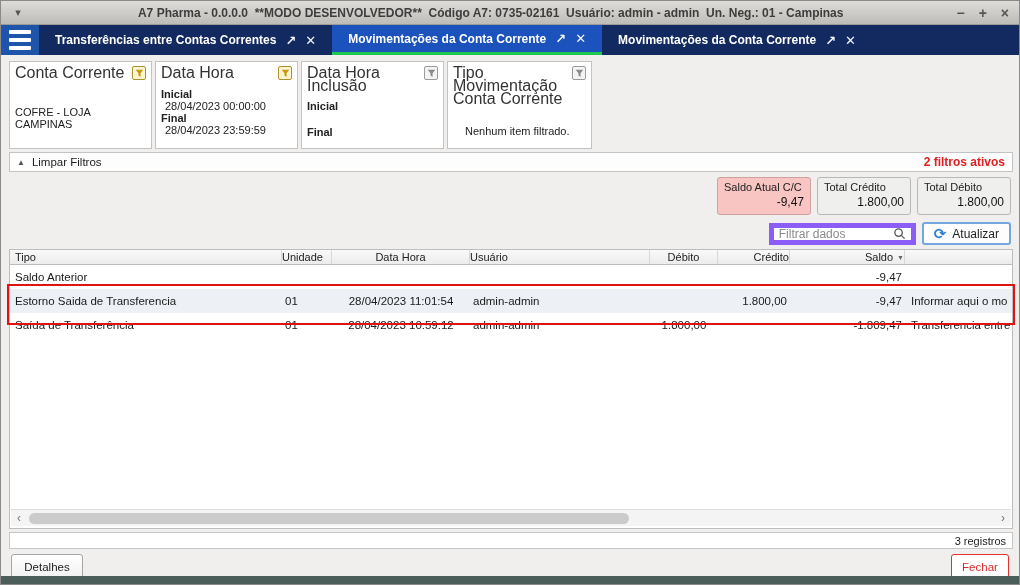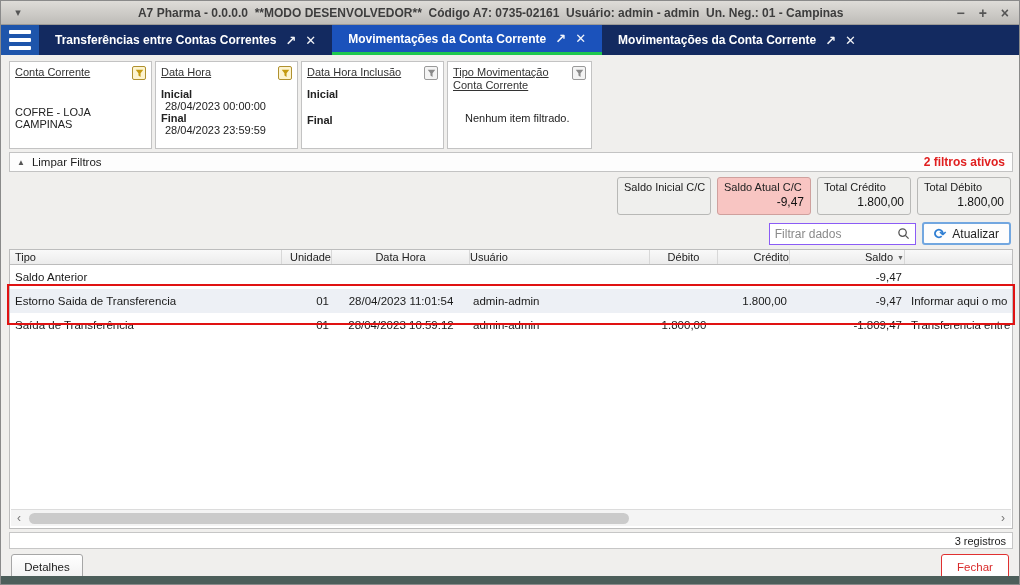--- a/index.html
+++ b/index.html
@@ -20,21 +20,21 @@
   .tabbar { position:absolute; top:24px; left:0; right:0; height:30px; background:#132a60; display:flex; align-items:stretch; }
   .hamburger { width:38px; background:#1e55ab; display:flex; flex-direction:column; justify-content:center; align-items:center; gap:4px; }
   .hamburger i { display:block; width:22px; height:4px; background:#fff; border-radius:1px; }
   .tab { display:flex; align-items:center; gap:9px; padding:0 16px; color:#fff; font-size:12px; font-weight:bold; position:relative; }
   .tab .ticon { font-size:13px; font-weight:bold; opacity:.95; }
   .tab.active { background:#1b52bb; border-bottom:3px solid #1ec74e; }
 
   
   .panel { position:absolute; top:60px; height:88px; width:143px; background:#fff; border:1px solid #c3c3c3; padding:4px 5px; }
   .panel .phead { display:flex; justify-content:space-between; align-items:flex-start; }
-  .panel .ptitle { font-size:11px; color:#333; line-height:13px;text-decoration:underline; }
+  .panel .ptitle { font-size:16px; color:#333; line-height:13px; }
   .ficon { width:14px; height:14px; border-radius:2px; display:flex; align-items:center; justify-content:center; flex:none; }
   .ficon.on  { border:1px solid #b0912f; background:#fdf4d0; }
   .ficon.off { border:1px solid #9a9a9a; background:#f4f4f4; }
   .ficon svg { width:9px; height:9px; }
   .ficon.on  svg path { fill:#c49a10; }
   .ficon.off svg path { fill:#8a8a8a; }
   .panel .pbody { font-size:11px; color:#222; }
   .plabel { font-weight:bold; }
   .pvalue { padding-left:4px; }
 
@@ -47,40 +47,40 @@
 
   
   .summary { position:absolute; top:176px; right:8px; display:flex; gap:6px; }
   .sbox { width:94px; height:38px; background:#efefed; border:1px solid #b8b8b6; border-radius:3px; padding:3px 6px; }
   .sbox .slabel { font-size:11px; color:#222; white-space:nowrap; }
   .sbox .svalue { font-size:12px; color:#111; text-align:right; margin-top:2px; }
   .sbox.hl { background:#f8c5c2; border-color:#cfa09d; }
 
   
   .toolbar { position:absolute; top:221px; right:8px; display:flex; gap:6px; align-items:center; }
-  .searchbox { width:147px; height:22px; border:1px solid #8b5cf6; background:#fff; display:flex; align-items:center; padding:0 5px; }
+  .searchbox { width:147px; height:22px; border:5px solid #8b5cf6; background:#fff; display:flex; align-items:center; padding:0 5px; }
   .searchbox input { border:none; outline:none; flex:1; font-size:12px; color:#333; font-family:inherit; min-width:0; background:transparent; }
   .searchbox input::placeholder { color:#8a8a8a; }
   .searchbox svg { width:13px; height:13px; flex:none; }
   .refresh-btn { height:23px; padding:0 10px; background:#fdfdfd; border:2px solid #72a7e0; border-radius:3px;
     display:flex; align-items:center; gap:6px; font-size:12px; color:#222; cursor:default; }
   .refresh-btn .ricon { color:#2d7dd2; font-size:15px; font-weight:bold; line-height:1; }
 
   
   .tframe { position:absolute; top:248px; left:8px; width:1004px; height:280px; background:#fff; border:1px solid #bdbdbd; }
   .thead { display:flex; height:15px; background:linear-gradient(#f9f9f9,#ececec); border-bottom:1px solid #bcbcbc; }
   .th { font-size:11px; color:#222; text-align:center; line-height:14px; border-right:1px solid #d8d8d8;
     overflow:hidden; white-space:nowrap; }
   .th:last-child { border-right:none; }
   .th .sort { font-size:7px; color:#666; margin-left:4px; vertical-align:1px; }
   .trow { display:flex; height:24px; align-items:center; }
   .trow.alt { background:#edf0f5; }
   .td { font-size:11.5px; color:#1a1a1a; white-space:nowrap; overflow:hidden; padding:0 3px; }
   .c-tipo    { width:272px; text-align:left; padding-left:5px; }
-  .c-unid    { width:50px;  text-align:right; }
+  .c-unid    { width:50px;  text-align:left; }
   .c-data    { width:138px; text-align:center; }
   .c-user    { width:180px; text-align:left; }
   .c-deb     { width:68px;  text-align:center; }
   .c-cred    { width:72px;  text-align:right; }
   .c-saldo   { width:115px; text-align:right; }
   .c-obs     { width:105px; text-align:left; padding-left:6px; }
 
   .rowbox { position:absolute; top:283px; left:6px; width:1008px; height:41px;
     border:2px solid #e01212; pointer-events:none; }
 
@@ -93,21 +93,21 @@
 
   
   .records { position:absolute; top:531px; left:8px; width:1004px; height:17px; background:#fff;
     border:1px solid #c6c6c6; display:flex; align-items:center; justify-content:flex-end; padding:0 6px;
     font-size:11px; color:#222; }
 
   
   .btn { position:absolute; top:553px; height:25px; border-radius:3px; font-size:11.5px;
     display:flex; align-items:center; justify-content:center; cursor:default; }
   .btn-detalhes { left:10px; width:72px; background:linear-gradient(#fff,#f1f1f1); border:1px solid #a6a6a6; color:#222; }
-  .btn-fechar { right:10px; width:68px; background:#fff; border:1px solid #e03030; color:#d92a2a; }
+  .btn-fechar { right:10px; width:58px; background:#fff; border:1px solid #e03030; color:#d92a2a; }
   .bottomstrip { position:absolute; bottom:0; left:0; right:0; height:8px; background:#4c5e5a; }
 </style>
 </head>
 <body>
 
 <div class="window">
 
   <div class="titlebar">
     <span class="menu-arrow">▾</span>
     <span class="title">A7 Pharma - 0.0.0.0  **MODO DESENVOLVEDOR**  Código A7: 0735-02161  Usuário: admin - admin  Un. Neg.: 01 - Campinas</span>
@@ -208,24 +208,20 @@
 
   <div class="clearbar">
     <span class="left">
       <span class="tri">▲</span>
       <span>Limpar Filtros</span>
     </span>
     <span class="count" style="color:#e02020;">2 filtros ativos</span>
   </div>
 
   <div class="summary">
-    <div class="sbox">
-      <div class="slabel">Saldo Inicial C/C</div>
-      <div class="svalue"></div>
-    </div>
     <div class="sbox hl">
       <div class="slabel">Saldo Atual C/C</div>
       <div class="svalue">-9,47</div>
     </div>
     <div class="sbox">
       <div class="slabel">Total Crédito</div>
       <div class="svalue">1.800,00</div>
     </div>
     <div class="sbox">
       <div class="slabel">Total Débito</div>

